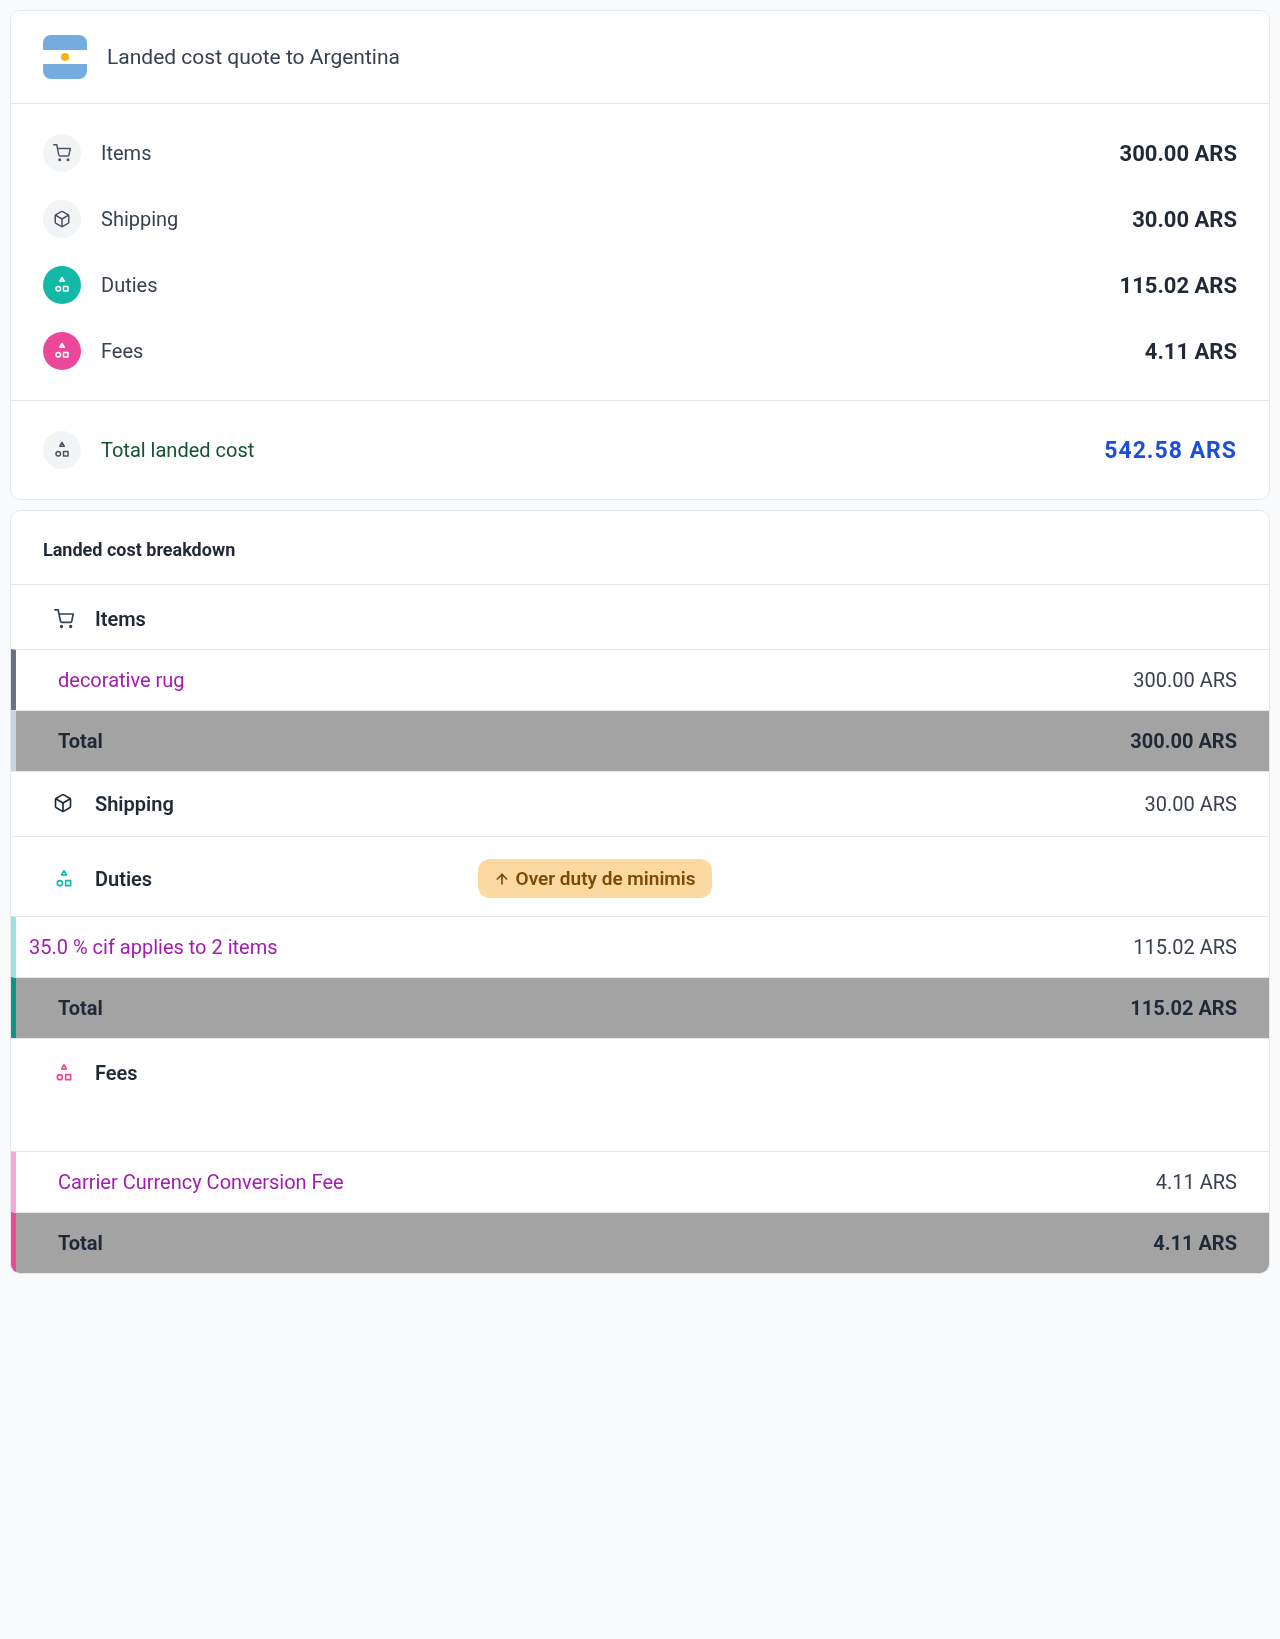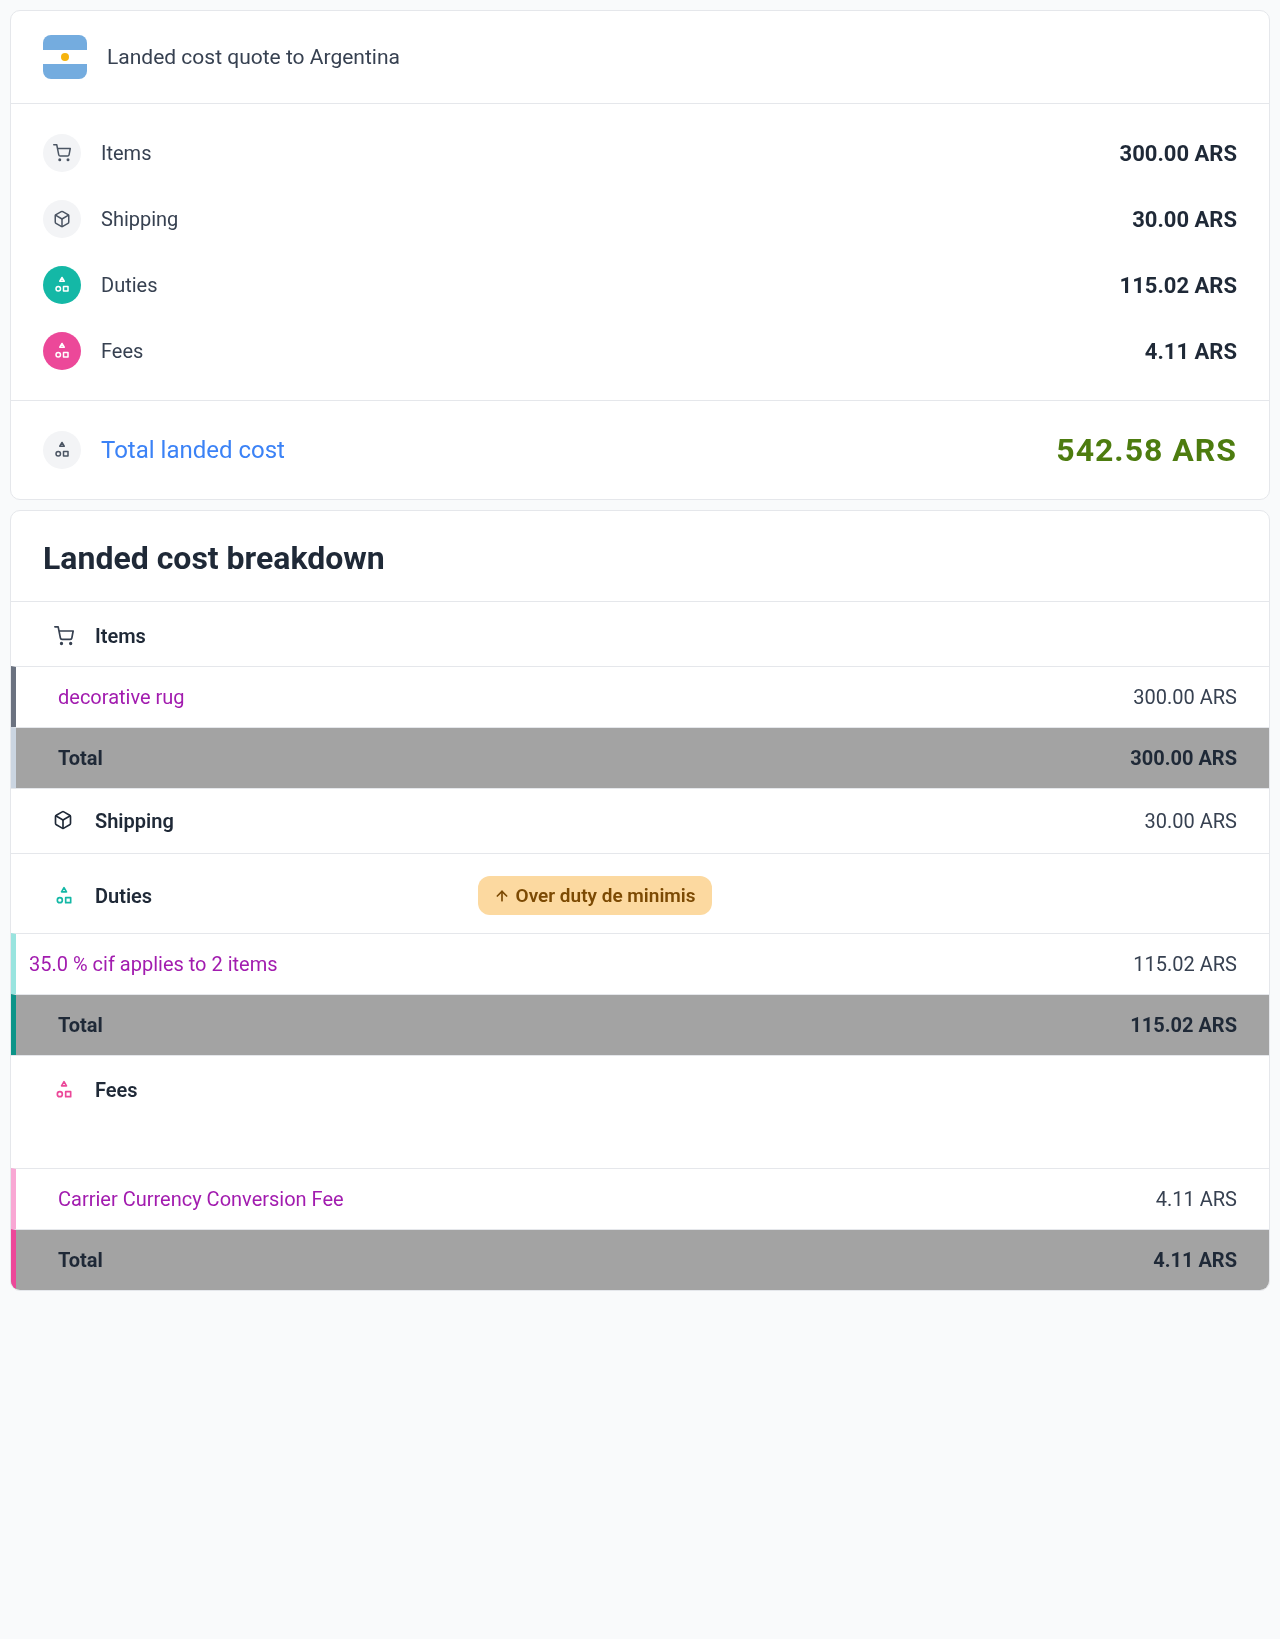--- a/index.html
+++ b/index.html
@@ -81,36 +81,36 @@
     font-weight: 700;
     color: #1f2937;
   }
   .total-section {
     border-top: 1px solid #e5e7eb;
     display: flex;
     align-items: center;
     padding: 30px 32px;
   }
   .total-label {
-    font-size: 24px;
-    color: #3b82f6;
+    font-size: 20px;
+    color: #14532d;
   }
   .total-value {
     margin-left: auto;
-    font-size: 32px;
+    font-size: 23px;
     font-weight: 700;
     letter-spacing: 1px;
-    color: #4d7c0f;
+    color: #1d4ed8;
   }
   .card2-header {
     padding: 28px 32px 24px;
     border-bottom: 1px solid #e5e7eb;
   }
   .card2-title {
-    font-size: 32px;
+    font-size: 18px;
     font-weight: 700;
     color: #1f2937;
   }
   .section-heading {
     display: flex;
     align-items: center;
     gap: 20px;
     padding: 22px 32px 18px 42px;
     font-size: 20px;
     font-weight: 600;

